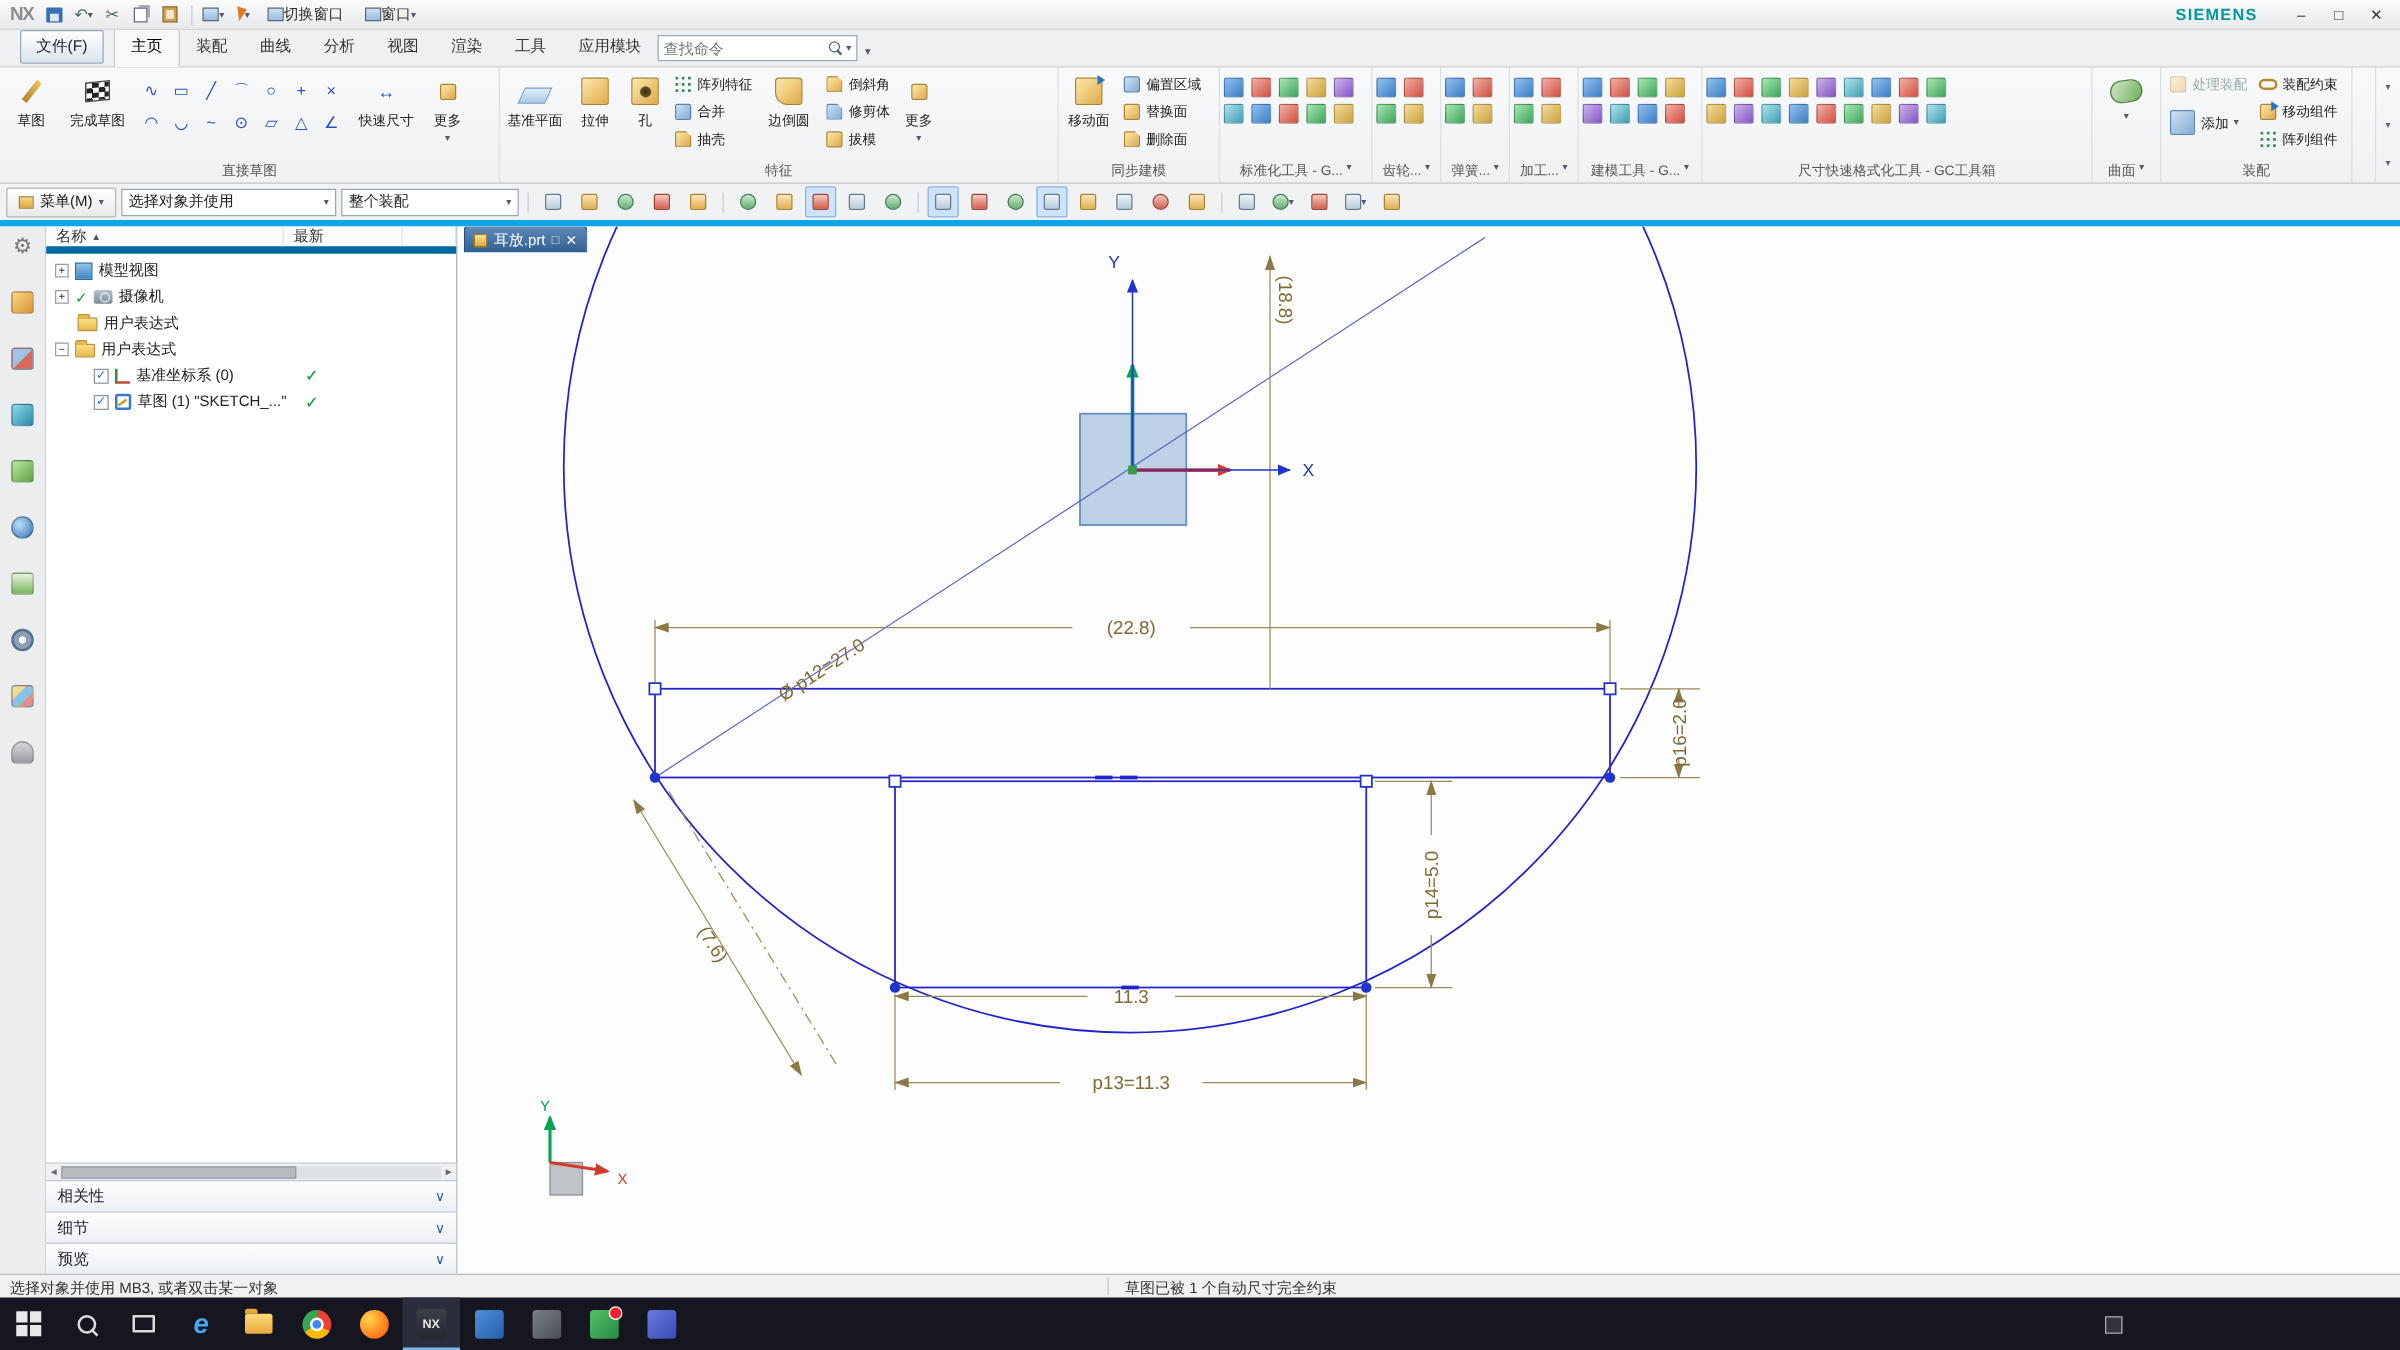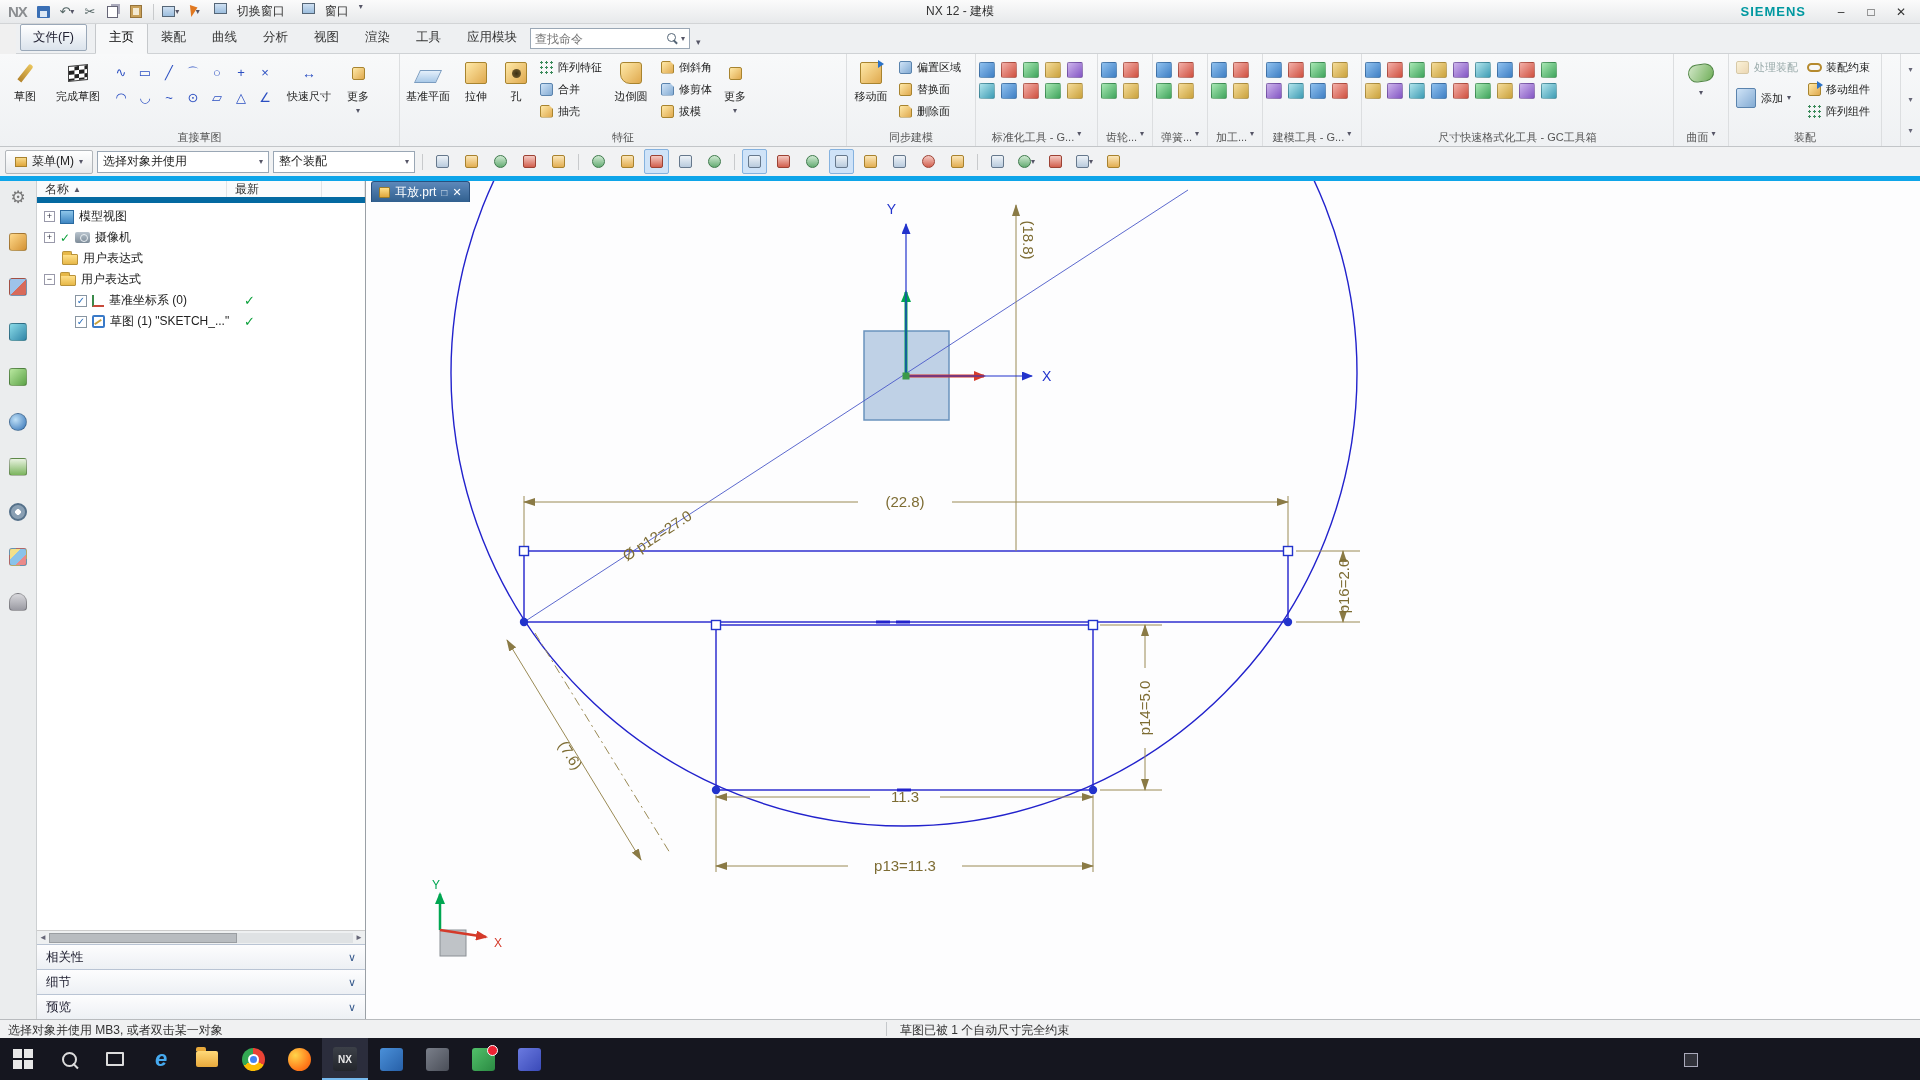--- a/index.html
+++ b/index.html
@@ -13,29 +13,29 @@
 .qa{display:flex;align-items:center;gap:5px}
 .tb-ic{width:18px;height:17px;display:flex;align-items:center;justify-content:center;font-size:13px;color:#566;border-radius:2px}
 .ic-save{width:13px;height:12px;background:#3a6fb5;border-radius:1px;position:relative}
 .ic-save::after{content:"";position:absolute;left:3px;top:5px;right:3px;bottom:1px;background:#dce8f5}
 .ic-copy{width:11px;height:12px;border:1px solid #667;background:#fff;box-shadow:3px -3px 0 -1px #aab}
 .ic-paste{width:12px;height:13px;background:#c9a15a;border:1px solid #96733a;position:relative}
 .ic-paste::after{content:"";position:absolute;left:2px;top:2px;right:2px;bottom:2px;background:#f4ead2}
 .ic-wingrid{width:13px;height:11px;border:1px solid #567;background:linear-gradient(#cfe0f2,#9cbede)}
 .ic-bolt{width:0;height:0;border-left:5px solid transparent;border-right:3px solid transparent;border-top:11px solid #e07820;transform:rotate(18deg)}
 .caret{font-size:8px;color:#556;line-height:1}
-.tb-btn{display:flex;align-items:flex-start;gap:10px;padding:1px 6px;font-size:12px;color:#333;border-radius:2px}
+.tb-btn{display:flex;align-items:center;gap:0;padding:1px 6px;font-size:12px;color:#333;border-radius:2px}
 .vsep{width:1px;height:16px;background:#c8cacc;margin:0 3px}
 .title-center{position:absolute;left:700px;right:700px;text-align:center;font-size:12px;color:#333;pointer-events:none}
 .win-right{margin-left:auto;display:flex;align-items:center}
 .siemens{color:#0098a0;font-weight:bold;font-size:13px;letter-spacing:1px;margin-right:20px}
 .wc{width:30px;height:20px;display:flex;align-items:center;justify-content:center;font-size:12px;color:#333}
 
 
-.tabrow{position:absolute;top:24px;left:16px;right:0;height:30px;background:#eef0f2;border-bottom:1px solid #cfd2d5;display:flex;align-items:flex-end;padding:0 2px;z-index:29}
+.tabrow{position:absolute;top:24px;left:0;right:0;height:30px;background:#eef0f2;border-bottom:1px solid #cfd2d5;display:flex;align-items:flex-end;padding:0 14px;z-index:29}
 .file-tab{border:1px solid #9aa8b8;background:linear-gradient(#ffffff,#dbe3ec);padding:4px 12px;font-size:12.5px;margin:2px 8px 2px 2px;border-radius:2px;color:#223}
 .rtab{padding:6px 13px 7px;font-size:12.5px;color:#333}
 .rtab.active{background:#f7f8f9;border:1px solid #c5c8cb;border-bottom:1px solid #f7f8f9;border-radius:3px 3px 0 0;color:#000;margin-bottom:-1px}
 .cmd-search{margin-left:auto;display:flex;align-items:center;gap:3px;border:1px solid #9aa7b5;background:#fff;height:21px;padding:0 4px;margin:0 6px 4px 0;width:160px}
 .cmd-search input{border:none;outline:none;flex:1;font-size:12px;min-width:10px;font-family:inherit;color:#333;background:transparent}
 .mag{width:11px;height:11px;position:relative;flex:none}
 .mag::before{content:"";position:absolute;width:7px;height:7px;border:1.5px solid #567;border-radius:50%;left:0;top:0}
 .mag::after{content:"";position:absolute;width:5px;height:1.5px;background:#567;transform:rotate(45deg);left:6px;top:8px}
 .rib-min{margin:0 4px 6px 0;font-size:9px;color:#556}
 
@@ -217,21 +217,20 @@
       <span class="tb-btn">
           <span class="ic-wingrid"></span>
           <span>切换窗口</span>
         </span>
       <span class="tb-btn">
           <span class="ic-wingrid"></span>
           <span>窗口</span>
           <span class="caret">▾</span>
         </span>
     </div>
-    <div class="title-center">NX 12 - 建模</div>
     <div class="win-right">
       <span class="siemens">SIEMENS</span>
       <span class="wc">–</span>
       <span class="wc">□</span>
       <span class="wc">✕</span>
     </div>
   </div>
 
   <div class="tabrow">
     <span class="file-tab">文件(F)</span>

